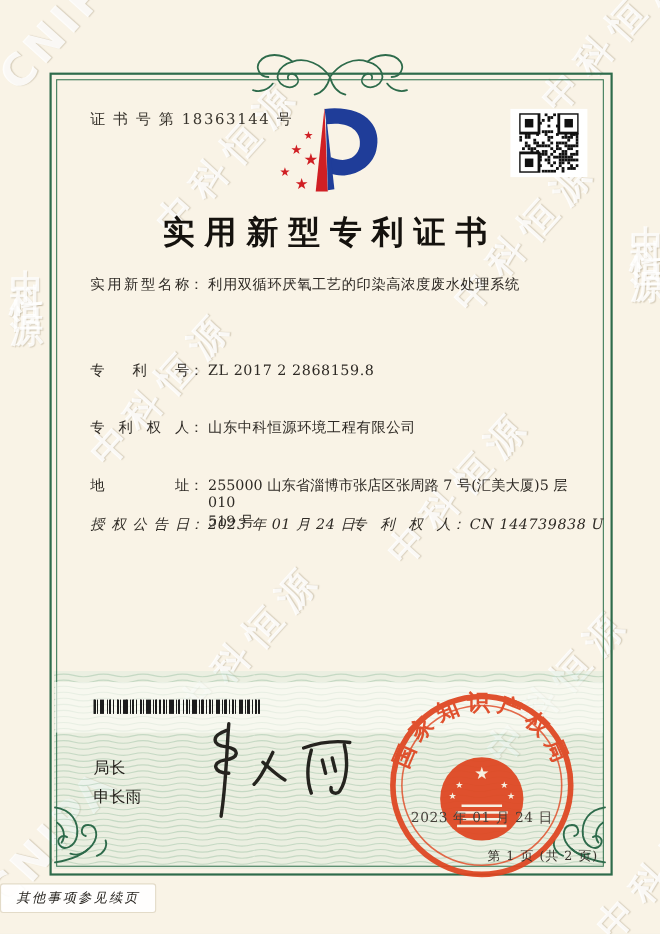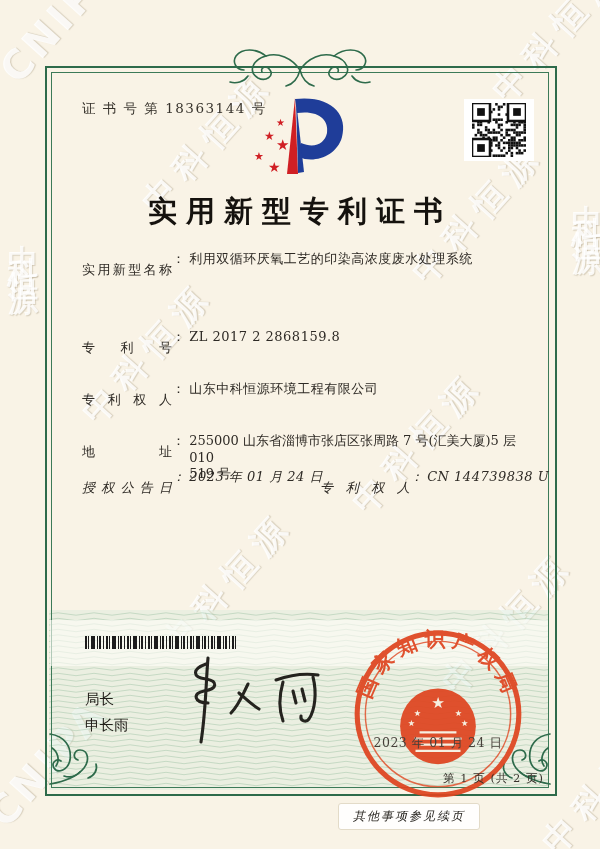--- a/index.html
+++ b/index.html
@@ -38,21 +38,21 @@
   
   .cert-no{position:absolute;left:82px;top:100px;font-size:13.5px;letter-spacing:1.5px;color:#37332c;z-index:4;}
   .logo{position:absolute;left:246px;top:94px;z-index:4;}
   .qr-box{position:absolute;left:464px;top:99px;width:70px;height:62px;background:#fff;z-index:4;
       display:flex;align-items:center;justify-content:center;}
   .title{position:absolute;left:0;top:192px;width:600px;text-align:center;
       font-size:29px;font-weight:bold;letter-spacing:9px;color:#15120e;z-index:4;}
 
   
   .field{position:absolute;left:82px;font-size:13px;color:#2e2a25;z-index:4;white-space:nowrap;}
-  .flabel{display:inline-block;width:90px;text-align:justify;text-align-last:justify;vertical-align:top;margin-top:11px;}
+  .flabel{display:inline-block;width:90px;text-align:justify;text-align-last:justify;vertical-align:top;}
   .fvalue{letter-spacing:0.5px;}
   .f-name{top:250px;}  .f-inv{top:289px;}  .f-pno{top:328px;}
   .f-date{top:366px;}  .f-owner{top:380px;}
   .f-addr{top:432px;}
   .addr-lines{display:inline-block;vertical-align:top;white-space:normal;width:352px;}
   .f-grant{top:468px;font-style:italic;}
   .grant-right{position:absolute;left:238px;top:0;white-space:nowrap;}
 
   
   .paras{position:absolute;left:80px;top:497px;width:440px;z-index:4;
@@ -64,21 +64,21 @@
       background:
         repeating-linear-gradient(90deg,#1c1c1c 0 1px,transparent 1px 3px),
         repeating-linear-gradient(90deg,#1c1c1c 0 2px,transparent 2px 7px);}
   .sig-block{position:absolute;left:85px;top:686px;z-index:4;font-size:14.5px;color:#23201b;line-height:26px;}
   .handwriting{position:absolute;left:162px;top:652px;z-index:5;}
   .seal{position:absolute;left:350px;top:626px;width:176px;height:176px;z-index:4;opacity:0.93;}
   .seal-date{position:absolute;left:350px;top:735px;width:176px;text-align:center;z-index:5;
       font-size:12.5px;color:#46403a;letter-spacing:0.5px;}
   .page-info{position:absolute;left:0;top:771px;width:544px;text-align:right;z-index:4;
       font-size:11.5px;color:#37332c;letter-spacing:1px;}
-  .note-box{position:absolute;left:0;top:803px;width:480px;text-align:right;z-index:4;}
+  .note-box{position:absolute;left:0;top:803px;width:600px;text-align:left;z-index:4;}
   .note-box span{display:inline-block;background:rgba(255,255,255,0.9);border:1px solid #e3dbc8;
       border-radius:3px;padding:4px 14px;font-style:italic;font-size:12px;color:#2a2722;letter-spacing:2px;}
 </style>
 </head>
 <body>
 
 <div class="page">
 
   <span class="wm wm-corner wm1">CNIPA</span>
   <span class="wm wm-diag  wm2">中科恒源</span>

